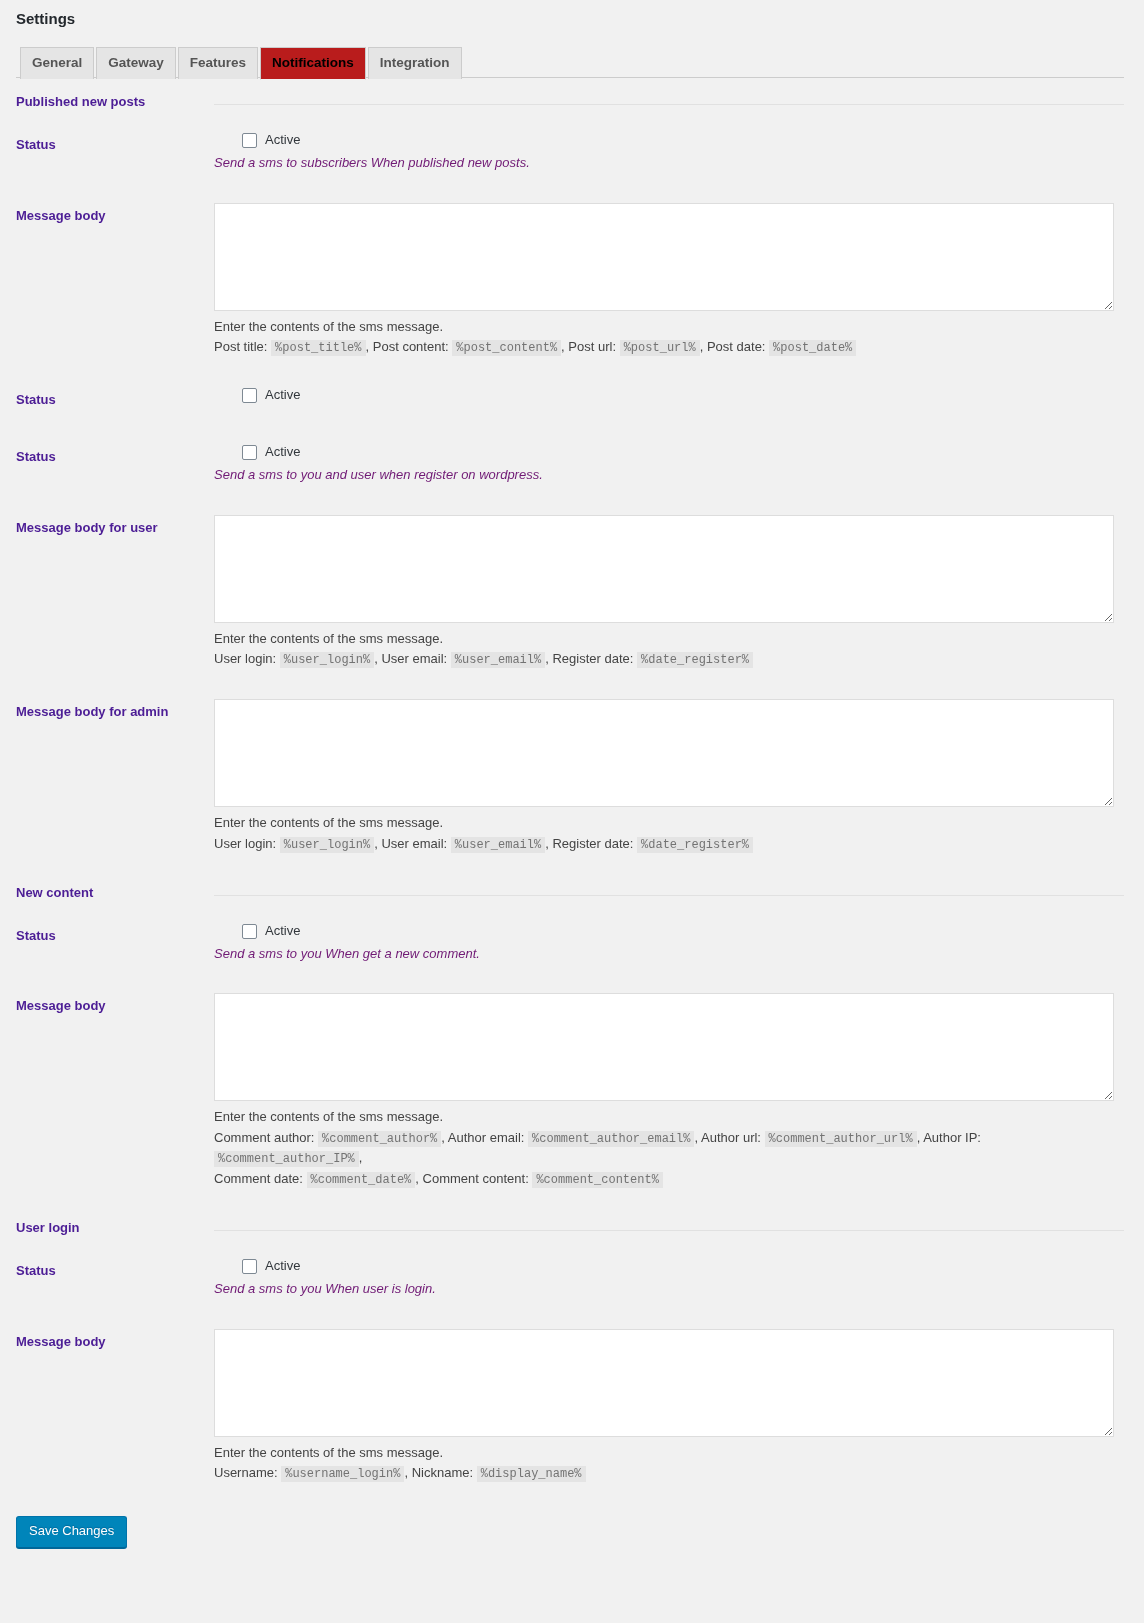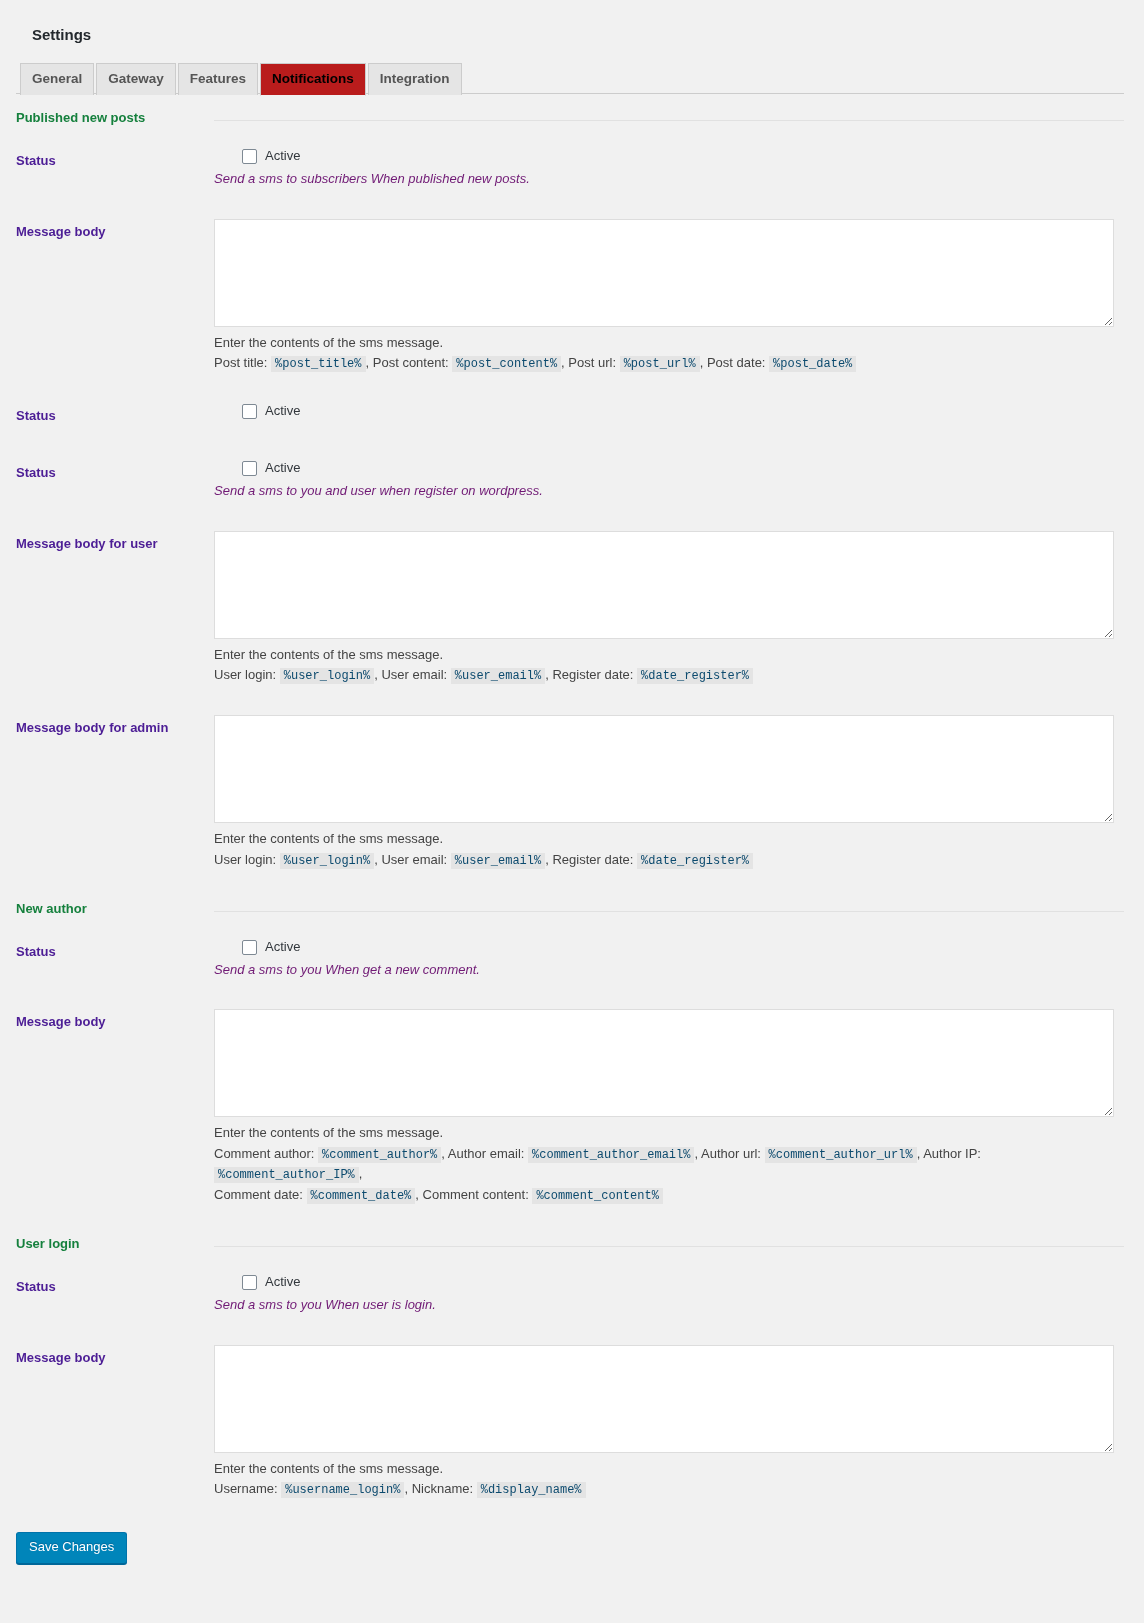--- a/index.html
+++ b/index.html
@@ -19,21 +19,21 @@
     padding: 0 20px 0 16px;
     box-sizing: border-box;
     width: 1144px;
   }
 
   
   .page-title {
     font-size: 15px;
     font-weight: bold;
     color: #23282d;
-    margin: 16px;
+    margin: 0;
     padding: 8px 0 0 0;
     line-height: 1.4;
   }
 
   
   .nav-tabs {
     margin: 18px 0 0 0;
     padding: 0 0 0 4px;
     border-bottom: 1px solid #ccc;
     line-height: inherit;
@@ -85,21 +85,21 @@
     vertical-align: top;
     padding: 15px 10px 15px 0;
     line-height: 1.3;
     font-size: 13px;
   }
 
   
   tr.section-row th {
     padding: 16px 10px 6px 0;
     font-weight: 600;
-    color: #15803d;
+    color: #4c1d95;
     margin-left: 12px;
   }
   tr.section-row td {
     padding: 16px 0 6px 0;
   }
   .section-rule {
     border-top: 1px solid #e1e1e1;
     height: 0;
     margin-top: 10px;
     width: 100%;
@@ -165,21 +165,21 @@
     font-size: 13px;
     line-height: 1.5;
   }
   .field-help .line2 {
     display: block;
     margin-top: 1px;
   }
   code, .code {
     font-family: "Liberation Mono", monospace;
     background: #e4e4e4;
-    color: #0c4a6e;
+    color: #737373;
     font-size: 12px;
     padding: 1px 4px;
     border-radius: 0;
   }
   .sep {
     color: #444;
   }
 
   
   .submit-wrap {
@@ -310,21 +310,21 @@
               <span>User email:</span>
               <code>%user_email%</code><span class="sep">,</span>
               <span>Register date:</span>
               <code>%date_register%</code>
             </span>
           </div>
         </td>
       </tr>
 
       <tr class="section-row">
-        <th>New author</th>
+        <th>New content</th>
         <td>
             <div class="section-rule"></div>
           </td>
       </tr>
 
       <tr>
         <th>Status</th>
         <td>
           <div class="check-line">
             <input type="checkbox" class="cb" id="cb-nc" style="">

